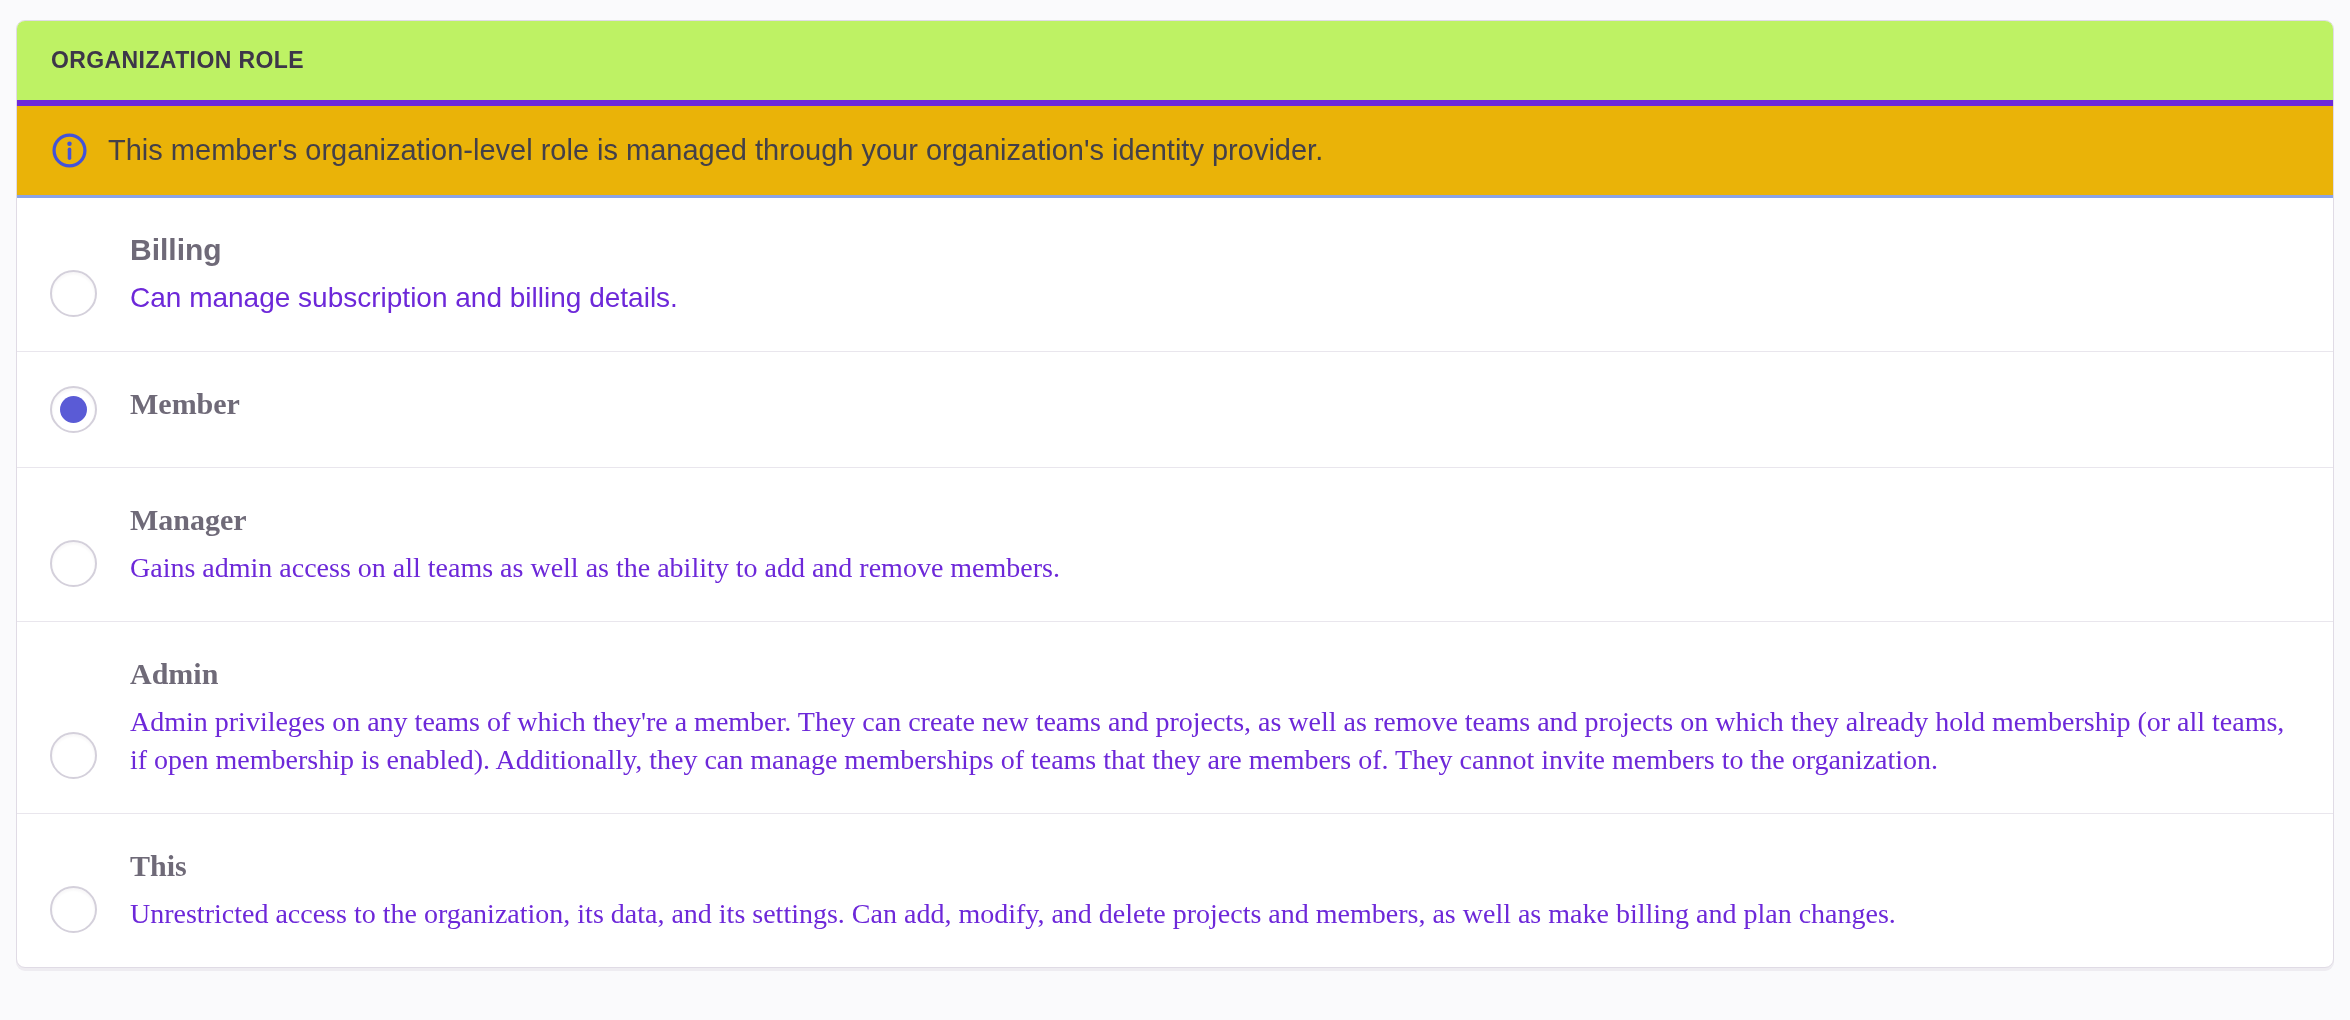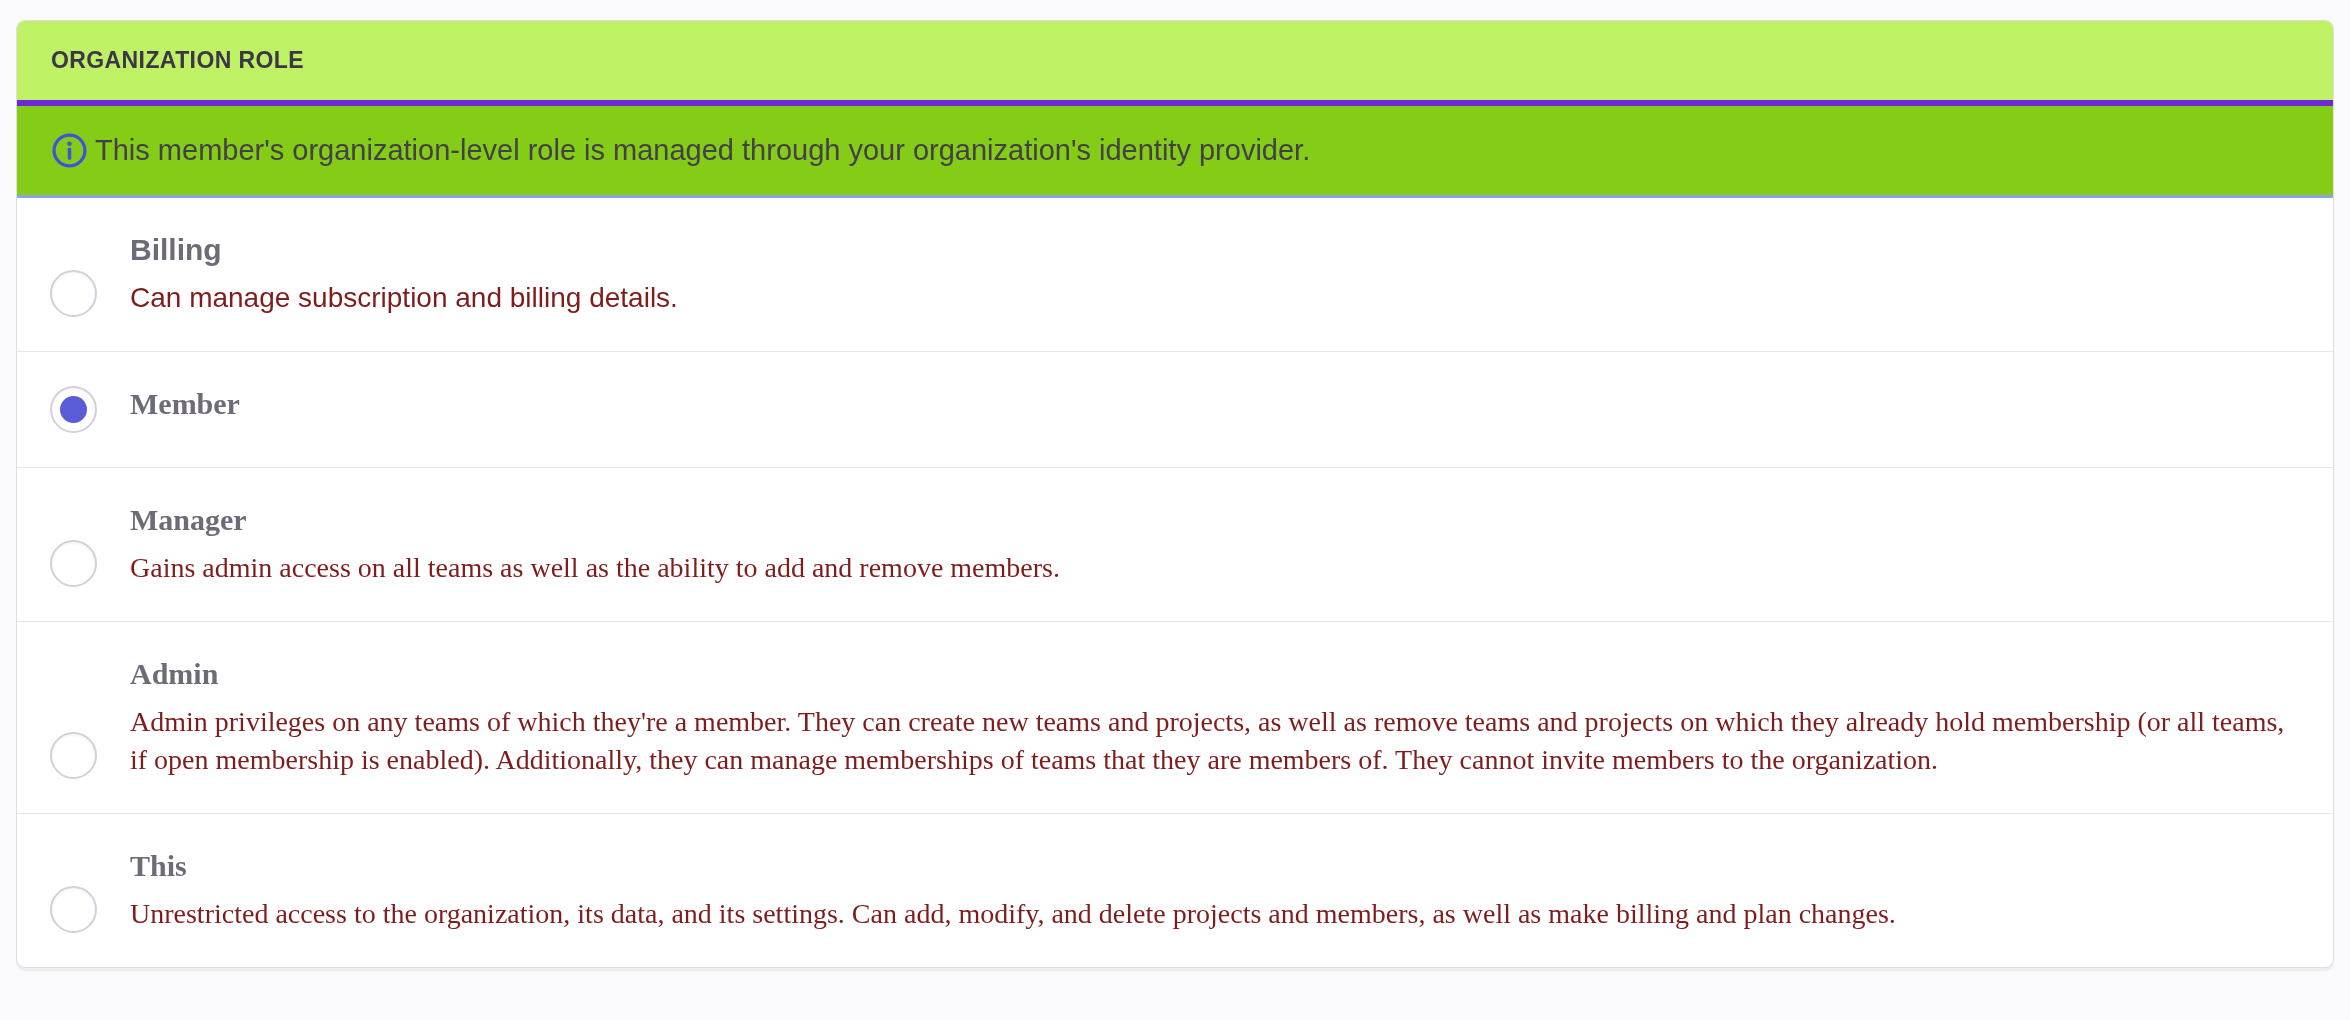--- a/index.html
+++ b/index.html
@@ -27,24 +27,24 @@
     background: #bef264;
     border-bottom: 6px solid #6d28d9;
     color: #3D3649;
     font-size: 23px;
     font-weight: 700;
     letter-spacing: 0.4px;
   }
   .alert {
     display: flex;
     align-items: center;
-    gap: 7px;
+    gap: 20px;
     min-height: 92px;
     padding: 14px 34px;
-    background: #84cc16;
+    background: #eab308;
     border-bottom: 3px solid #8BA4E6;
     color: #434049;
     font-size: 29px;
     line-height: 1.3;
     text-align: right;
   }
   .alert svg { flex: 0 0 auto; display: block; }
   .role-row {
     display: flex;
     align-items: flex-end;
@@ -74,21 +74,21 @@
   .role-text { flex: 1 1 auto; min-width: 0; }
   .role-title {
     font-size: 30px;
     font-weight: 700;
     color: #6F6A78;
     line-height: 1.2;
     margin-bottom: 11px;
   }
   .role-desc {
     font-size: 28px;
-    color: #7f1d1d;
+    color: #6d28d9;
     line-height: 1.36;
   }
 </style>
 </head>
 <body>
 
 <div class="panel">
 
   <div class="panel-header">
     <span>ORGANIZATION ROLE</span>

